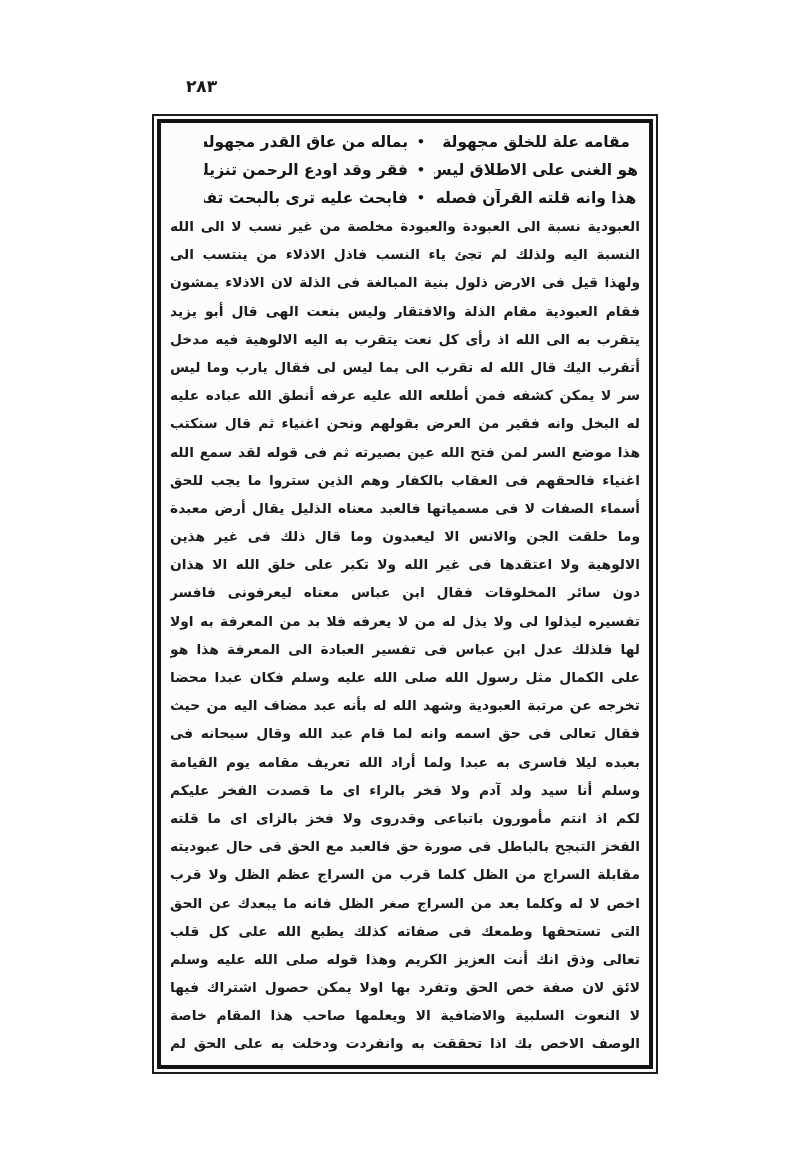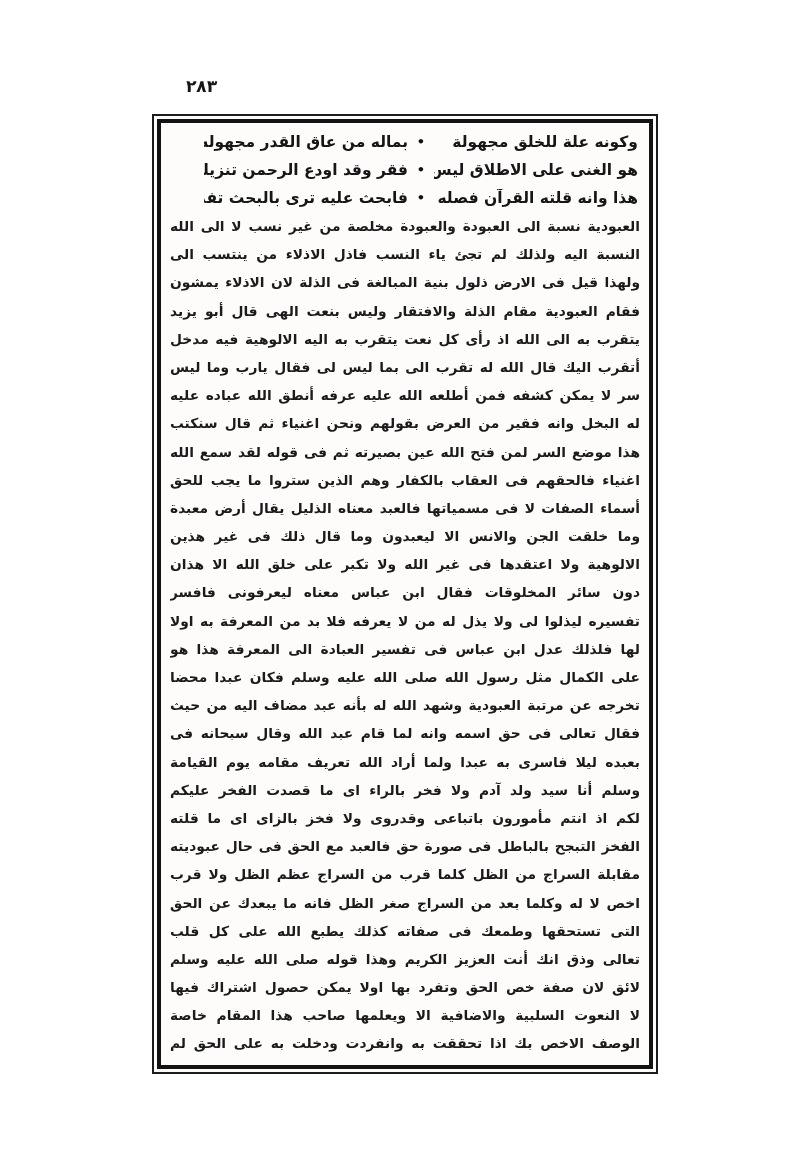--- a/index.html
+++ b/index.html
@@ -48,21 +48,21 @@
   .verse {
     display:flex;
     align-items:center;
     height:28px;
     font-size:15.5px;
     font-weight:700;
     color:#161616;
   }
   .hemi {
     flex:1;
-    text-align:right;
+    text-align:center;
     white-space:nowrap;
     overflow:hidden;
   }
   .sep {
     width:26px;
     text-align:center;
     font-size:13px;
     line-height:28px;
     color:#111;
   }
@@ -87,21 +87,21 @@
 
 <div class="scan-page">
 
   <div class="page-number">٢٨٣</div>
 
   <div class="frame-outer">
     <div class="frame-inner">
 
       <div class="poetry">
         <div class="verse">
-          <span class="hemi">وكونه علة للخلق مجهولة</span>
+          <span class="hemi">مقامه علة للخلق مجهولة</span>
           <span class="sep">•</span>
           <span class="hemi">بماله من عاق القدر مجهوله</span>
         </div>
         <div class="verse">
           <span class="hemi">هو الغنى على الاطلاق ليس له</span>
           <span class="sep">•</span>
           <span class="hemi">فقر وقد اودع الرحمن تنزيله</span>
         </div>
         <div class="verse">
           <span class="hemi">هذا وانه قلته القرآن فصله</span>

